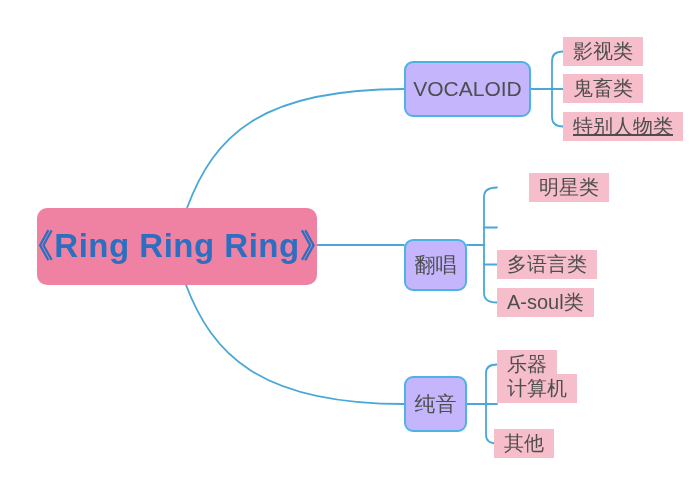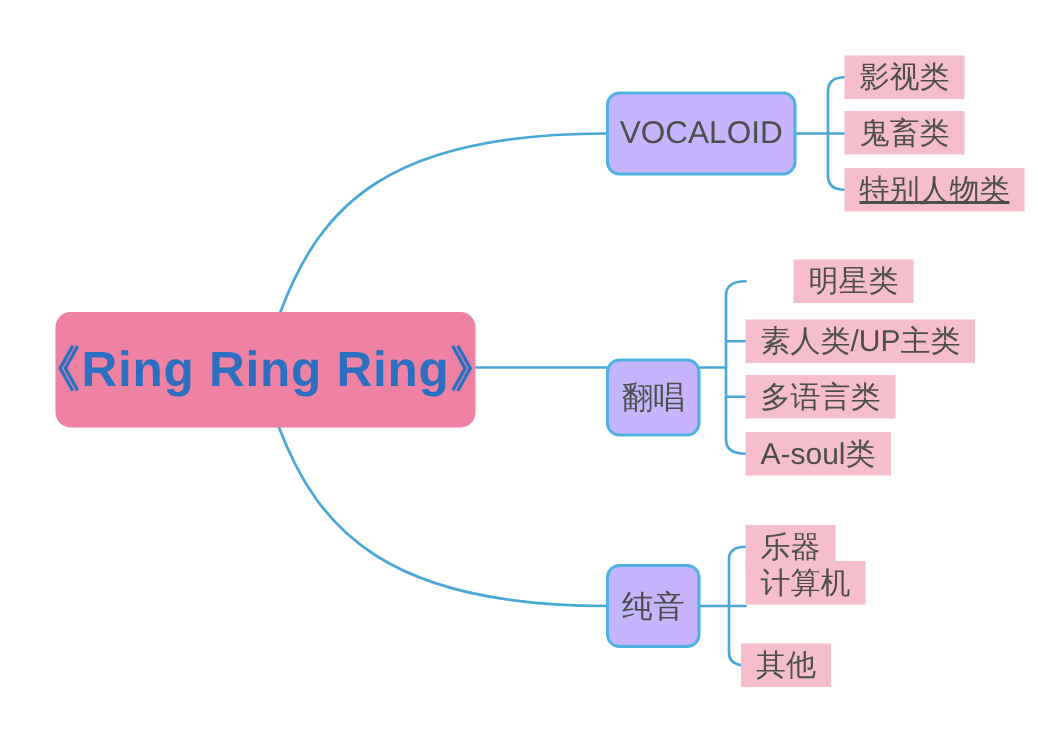--- a/index.html
+++ b/index.html
@@ -76,21 +76,20 @@
 
   <div class="node branch b-cover">翻唱</div>
 
   <div class="node branch b-instr">纯音</div>
 
   <div class="node leaf l-va">影视类</div>
   <div class="node leaf l-vb">鬼畜类</div>
   <div class="node leaf l-vc">特别人物类</div>
 
   <div class="node leaf l-ca">明星类</div>
-  <div class="node leaf l-cb">素人类/UP主类</div>
   <div class="node leaf l-cc">多语言类</div>
   <div class="node leaf l-ia">乐器</div>
 
   <div class="node leaf l-cd">A-soul类</div>
   <div class="node leaf l-ib">计算机</div>
   <div class="node leaf l-ic">其他</div>
 
 </div>
 
 </body></html>

